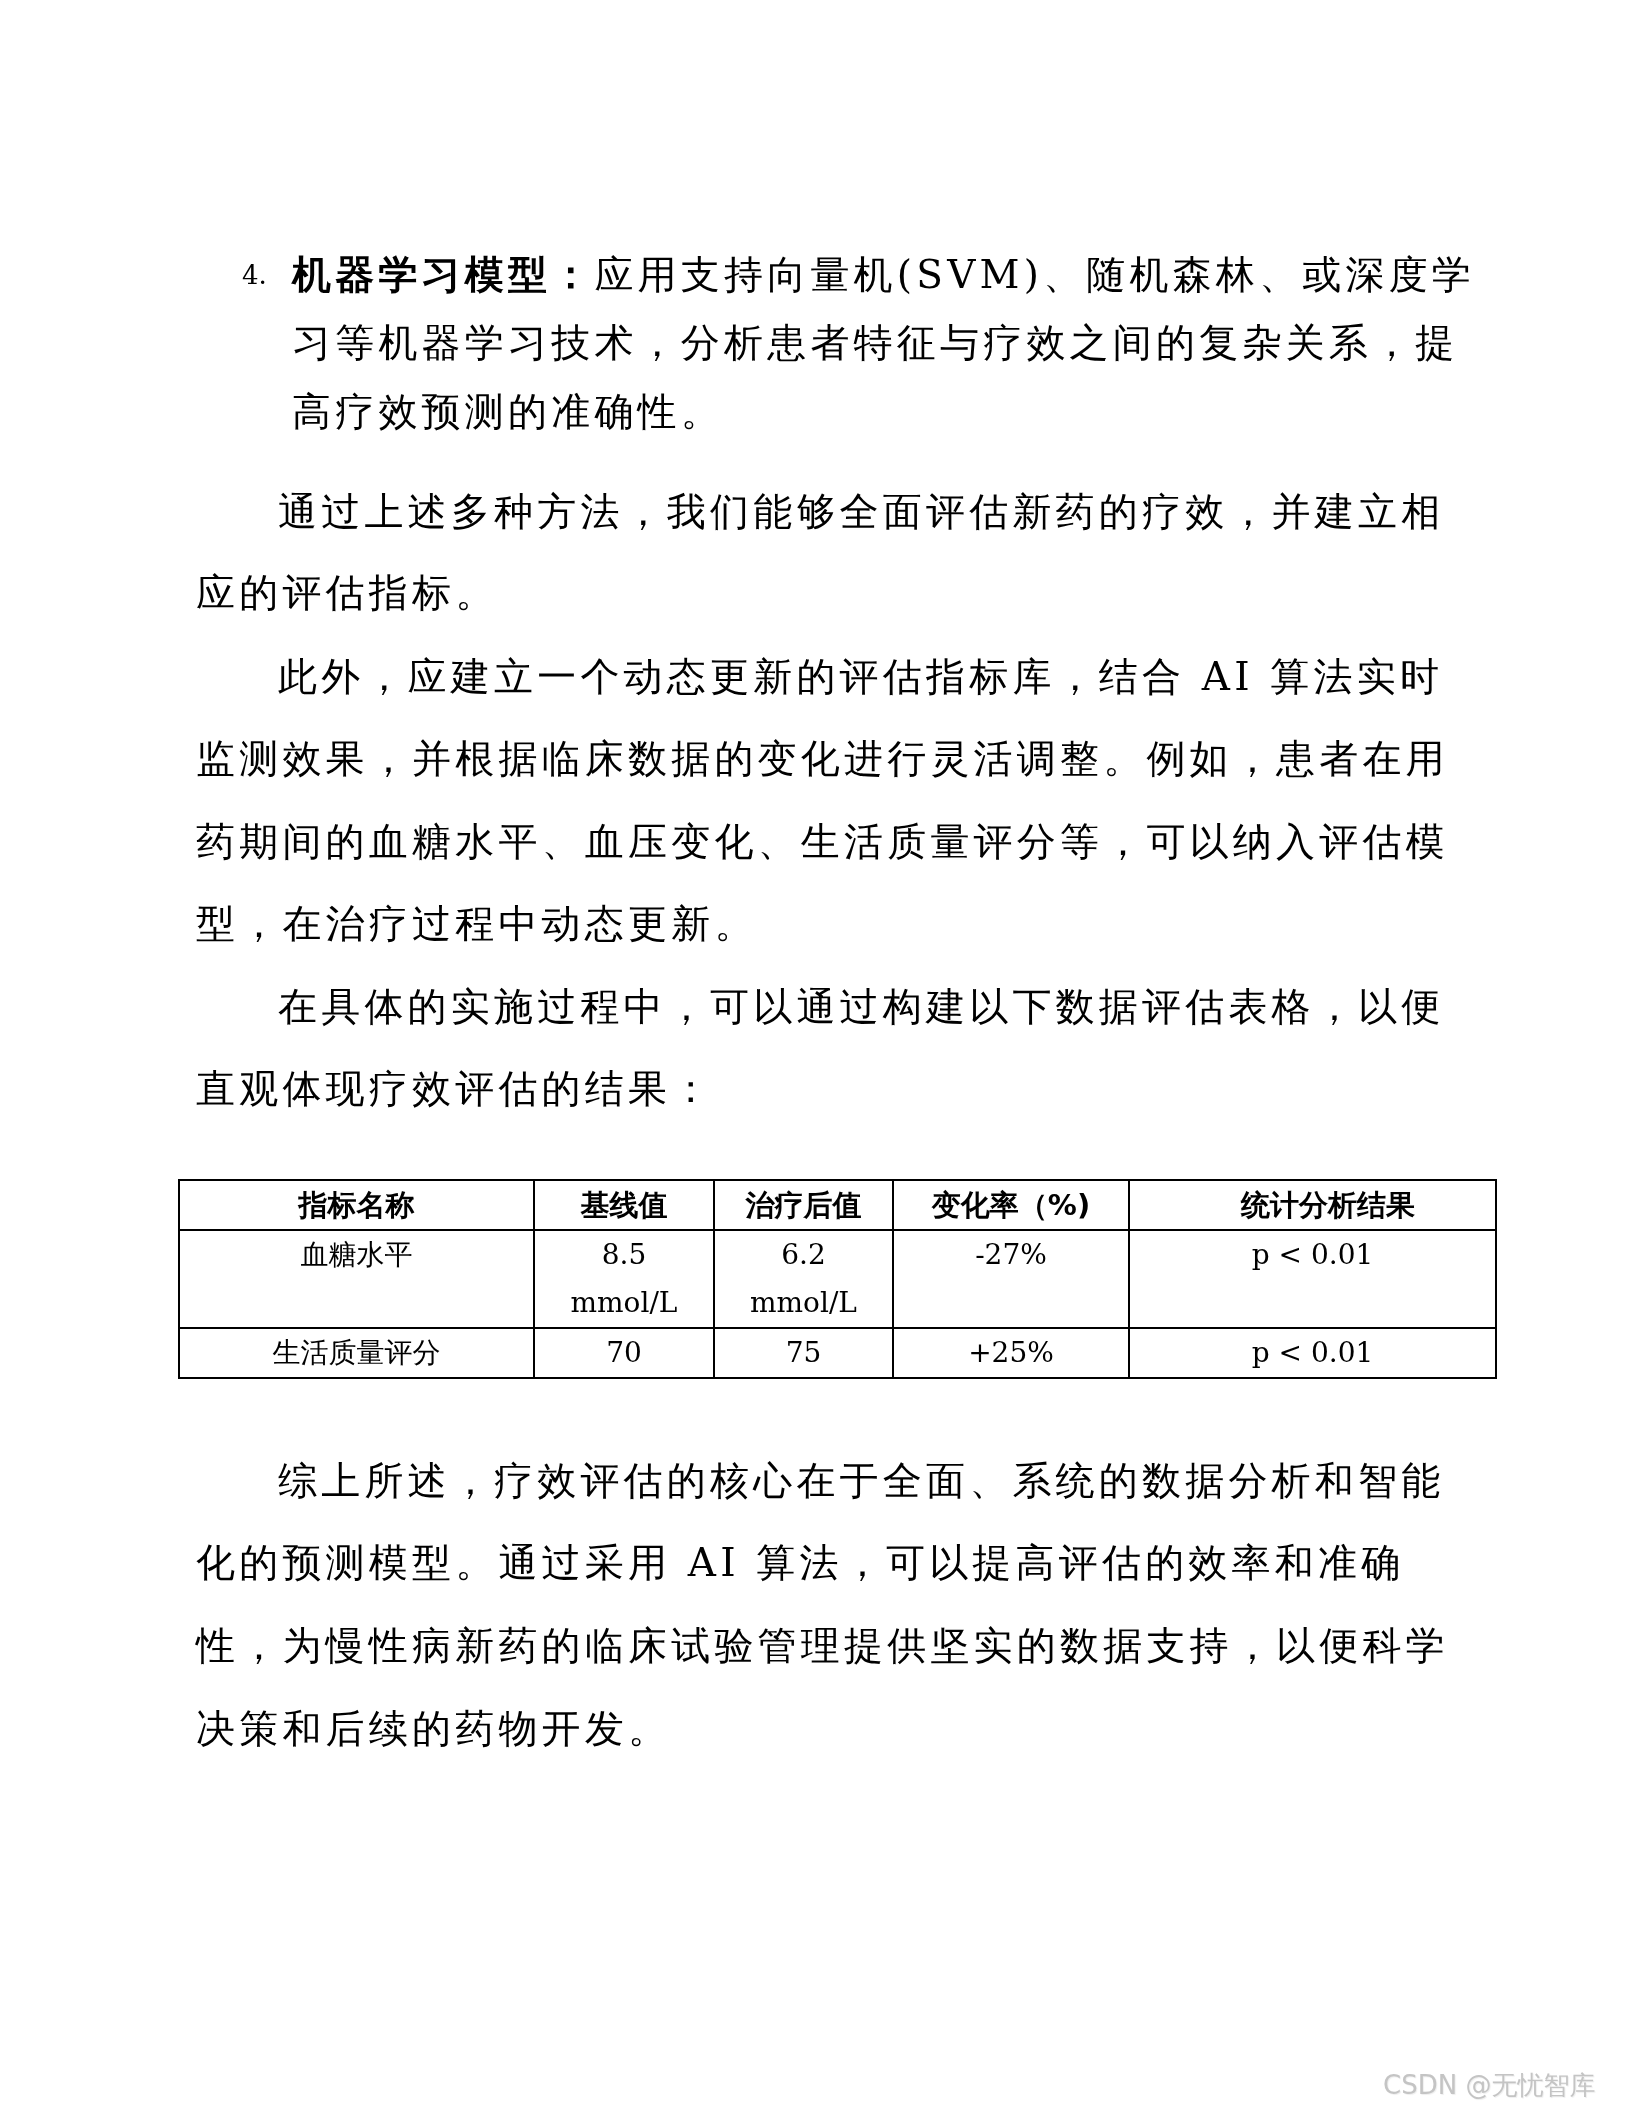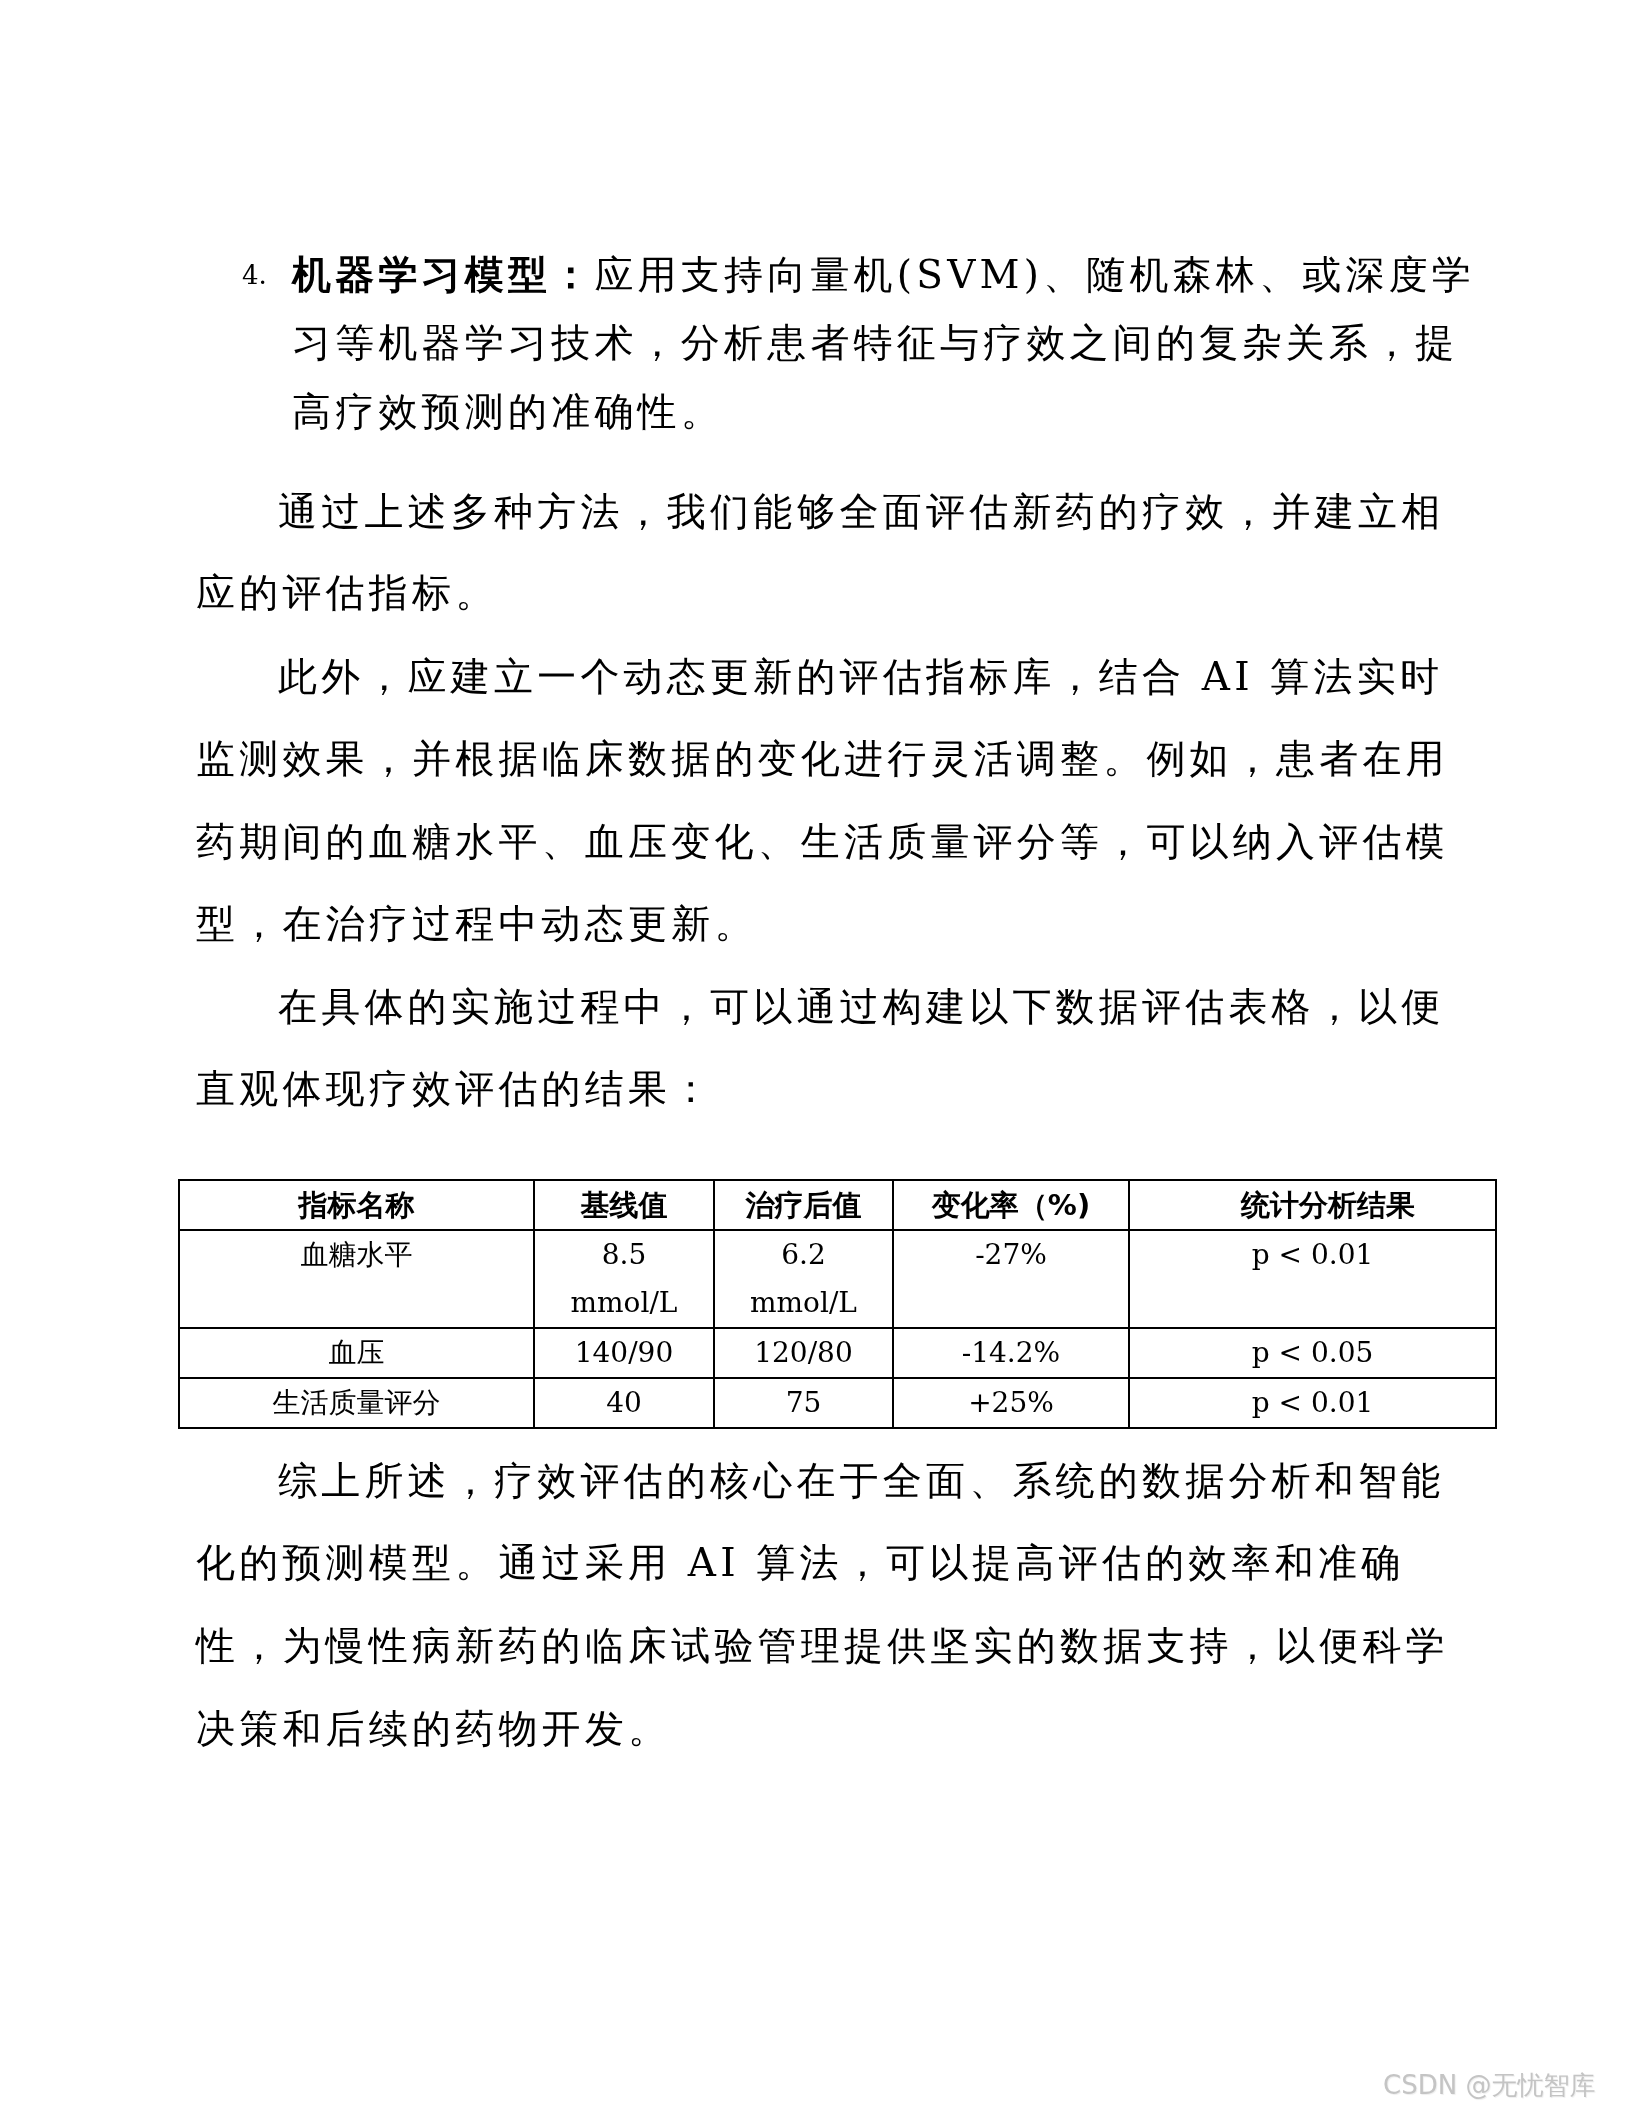--- a/index.html
+++ b/index.html
@@ -69,30 +69,23 @@
         <span class="cellline">8.5</span>
         <span class="cellline">mmol/L</span>
       </td>
       <td>
         <span class="cellline">6.2</span>
         <span class="cellline">mmol/L</span>
       </td>
       <td>-27%</td>
       <td>p &lt; 0.01</td>
     </tr>
-    <tr class="r2">
-      <td>血压</td>
-      <td>140/90</td>
-      <td>120/80</td>
-      <td>-14.2%</td>
-      <td>p &lt; 0.05</td>
-    </tr>
     <tr class="r3">
       <td>生活质量评分</td>
-      <td>40</td>
+      <td>70</td>
       <td>75</td>
       <td>+25%</td>
       <td>p &lt; 0.01</td>
     </tr>
   </tbody>
 </table>
 
 <div>
   <div class="line" style="left:278px; top:1456px;">综上所述，疗效评估的核心在于全面、系统的数据分析和智能</div>
   <div class="line" style="left:196px; top:1538px;">化的预测模型。通过采用 AI 算法，可以提高评估的效率和准确</div>

